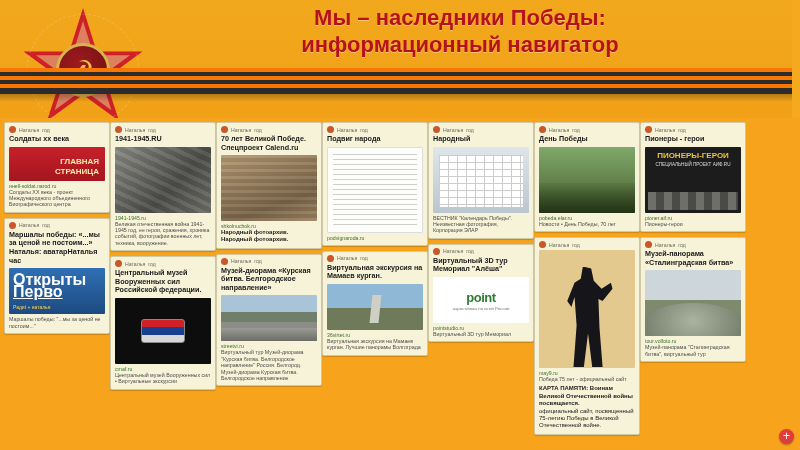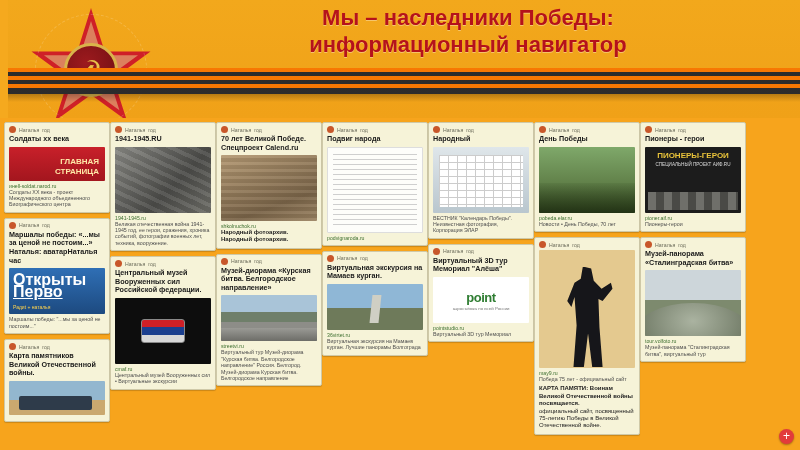--- a/index.html
+++ b/index.html
@@ -11,21 +11,21 @@
   }
   #app {
     position: relative;
     width: 800px; height: 450px;
     background: #f5a91e;
     overflow: hidden;
   }
 
   
   .header {
-    position: absolute; top: 0; left: 8px;
+    position: absolute; top: 0; left: 0;
     width: 792px; height: 118px;
     background: linear-gradient(180deg, #f2a81c 0%, #f0a118 100%);
     overflow: hidden;
   }
   .ribbon {
     position: absolute;
     left: 0; top: 68px;
     width: 800px; height: 26px;
     background: repeating-linear-gradient(
       90deg,
@@ -334,29 +334,20 @@
         </div>
         <div class="card-title">Маршалы победы: «...мы за ценой не постоим...» Наталья: аватарНаталья час</div>
         <div class="thumb t-open">
           <div class="ow">Открыты</div>
           <div class="ow" style="top:18px;text-decoration:underline;">Перво</div>
           <div class="os">Радиt + наталья</div>
         </div>
         <div class="caption">Маршалы победы: "...мы за ценой не постоим..."</div>
       </div>
 
-      <div class="card">
-        <div class="card-user">
-          <span class="avatar"></span>
-          <span>Наталья</span>
-          <span>год</span>
-        </div>
-        <div class="card-title">Карта памятников Великой Отечественной войны.</div>
-        <div class="thumb t-truck short"></div>
-      </div>
     </div>
 
     <div class="column">
       <div class="card">
         <div class="card-user">
           <span class="avatar"></span>
           <span>Наталья</span>
           <span>год</span>
         </div>
         <div class="card-title">1941-1945.RU</div>

